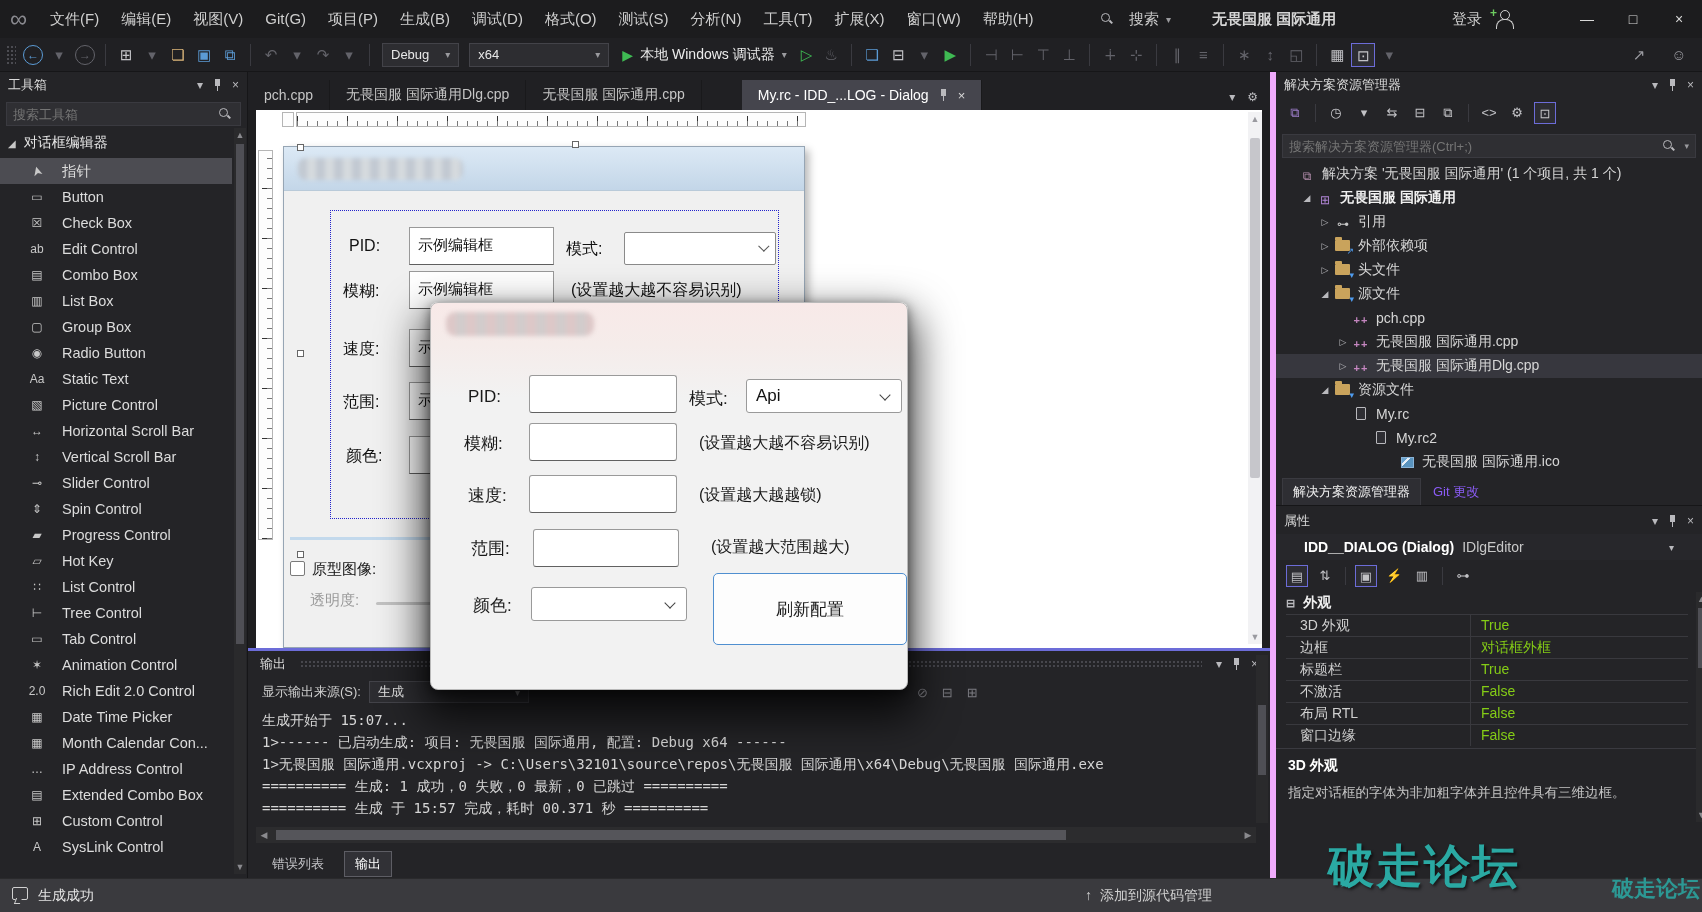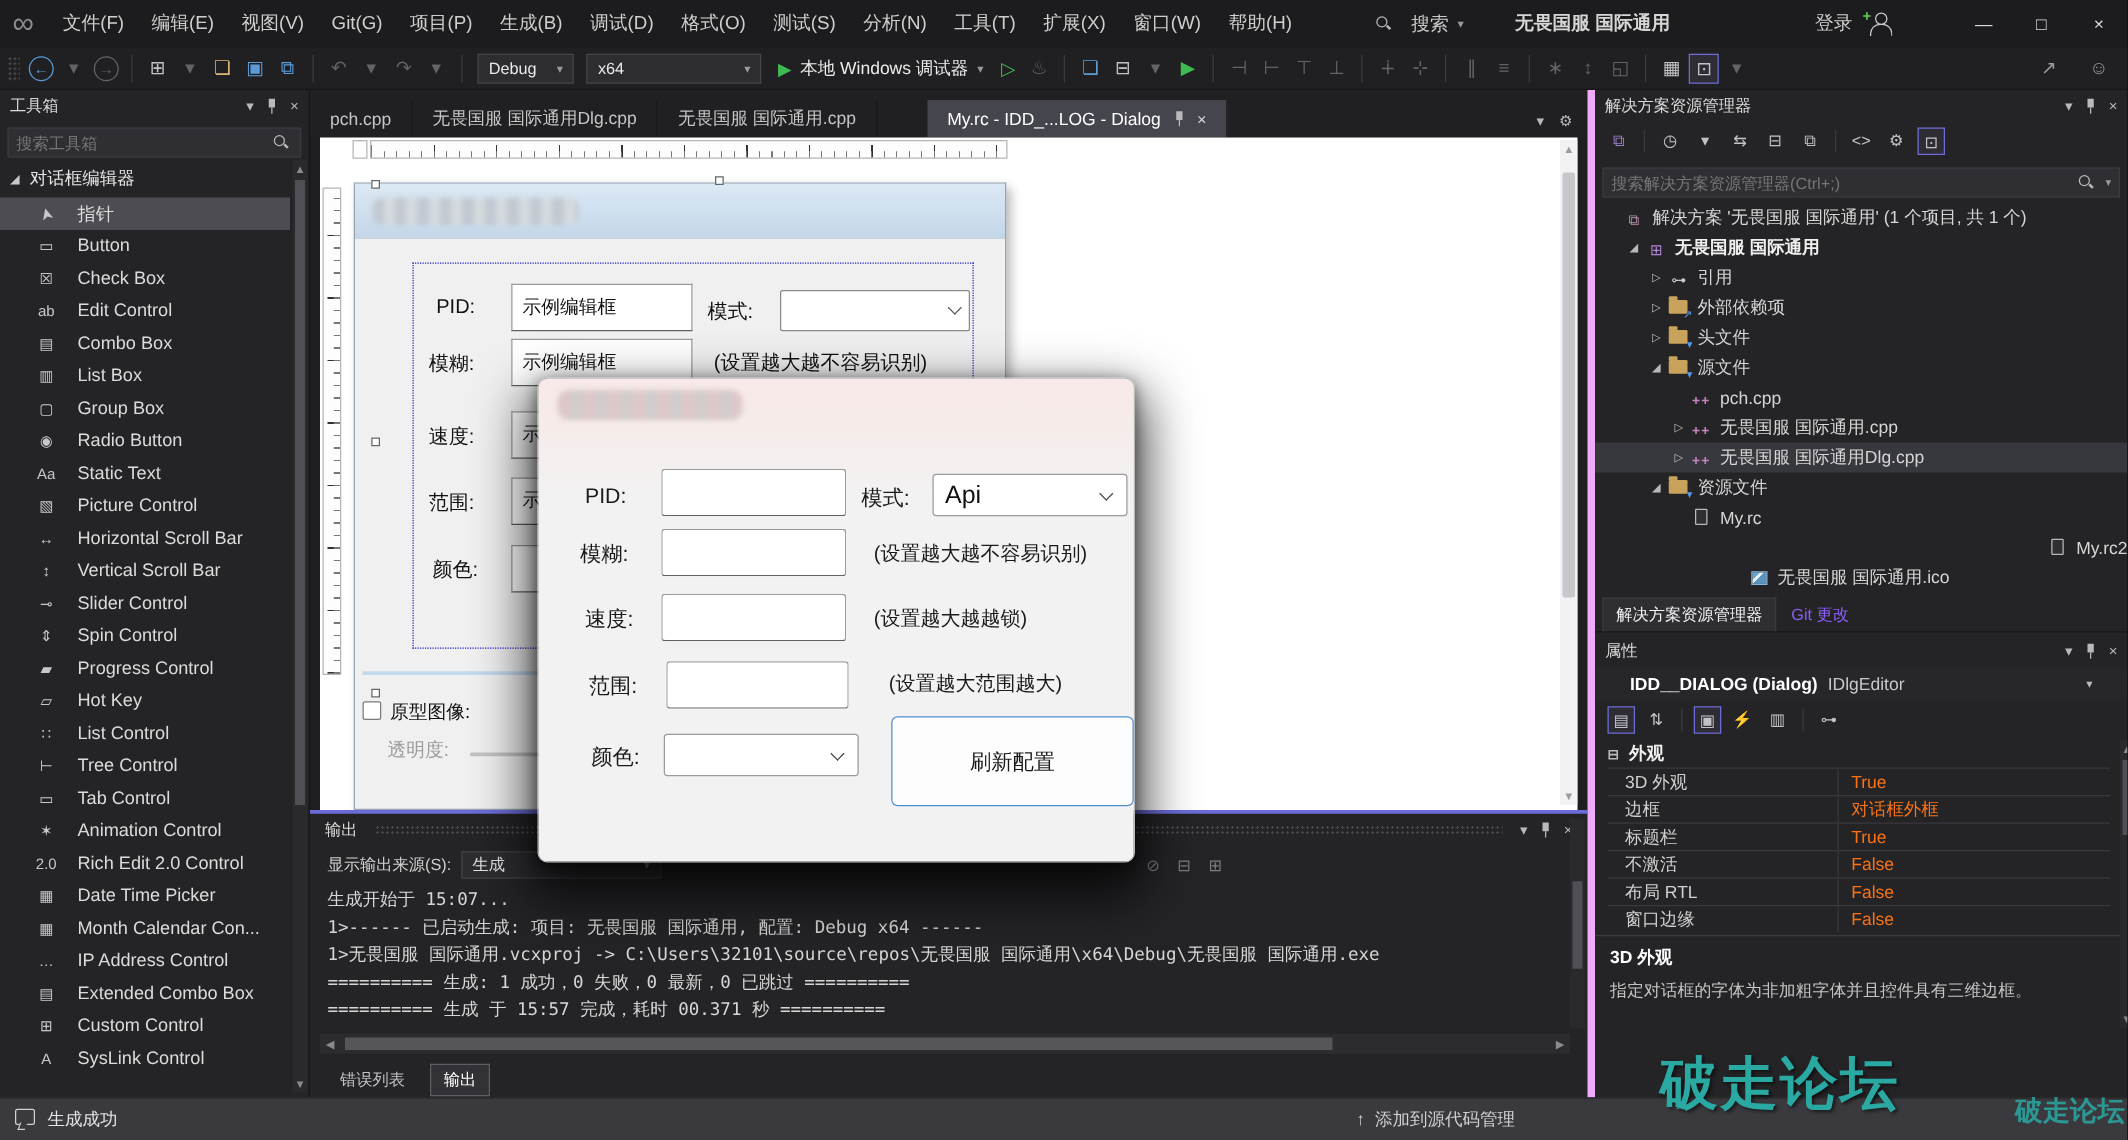--- a/index.html
+++ b/index.html
@@ -146,36 +146,36 @@
   #prop-head { position:absolute; left:0; top:436px; width:100%; }
   #prop-object { position:absolute; left:0; top:462px; width:100%; height:26px; display:flex; align-items:center; padding:0 28px; font-size:14px; color:#c8c8c8; background:#27272b; }
   #prop-object .objname { font-weight:bold; color:#ffffff; margin-right:8px; }
   #prop-object .dd { margin-left:auto; font-size:10px; color:#b9b9bd; }
   #prop-toolbar { position:absolute; left:0; top:490px; width:100%; height:28px; display:flex; align-items:center; gap:6px; padding:0 10px; }
   #prop-grid { position:absolute; left:10px; top:520px; width:402px; font-size:14px; }
   .prop-cat { height:22px; display:flex; align-items:center; gap:8px; font-weight:bold; color:#f0f0f0; }
   .prop-cat .pm { font-size:11px; color:#b9b9bd; }
   .prop-row { height:22px; display:flex; border-top:1px solid #39393e; }
   .prop-name { width:185px; padding-left:14px; color:#d0d0d0; line-height:21px; border-right:1px solid #39393e; }
-  .prop-value { flex:1; padding-left:10px; color:#f97316; line-height:21px; }
+  .prop-value { flex:1; padding-left:10px; color:#84cc16; line-height:21px; }
   #prop-desc { position:absolute; left:0; top:676px; width:100%; border-top:1px solid #3a3a40; padding:8px 12px; }
   #prop-desc .dtitle { font-size:14px; font-weight:bold; color:#ffffff; margin-bottom:8px; }
   #prop-desc .dtext { font-size:13.5px; color:#c4c4c4; line-height:19px; }
 
   
   #fdialog { position:absolute; left:430px; top:302px; width:478px; height:388px; z-index:60;
     background:linear-gradient(180deg,#f8e9e8 0px,#f5ecea 42px,#f2f2f2 95px);
     border:1px solid #b9b9b9; border-radius:8px;
     box-shadow:0 20px 42px 8px rgba(0,0,0,.72), 0 3px 12px rgba(0,0,0,.5); }
   .censor-pink { position:absolute; left:15px; top:9px; width:148px; height:24px; border-radius:9px;
     background:repeating-linear-gradient(90deg,#ddc8c8 0 10px,#d2cccc 10px 20px); filter:blur(2px); }
   .f-label { position:absolute; font-size:17px; color:#1a1a1a; white-space:nowrap; }
   .f-note { position: absolute; font-size:16px; color:#1a1a1a; white-space:nowrap; }
   .f-edit { position:absolute; width:148px; height:38px; background:#ffffff; border:1px solid #9a9a9a; border-bottom-color:#616161; border-radius:3px; }
-  .f-combo { position:absolute; background:#ffffff; border:1px solid #9a9a9a; border-radius:3px; font-size:20px; color:#111; line-height:32px; padding-left:9px; }
+  .f-combo { position:absolute; background:#ffffff; border:1px solid #9a9a9a; border-radius:3px; font-size:17px; color:#111; line-height:32px; padding-left:9px; }
   .f-combo::after { content:""; position:absolute; right:12px; top:11px; width:7px; height:7px; border-right:1.5px solid #444; border-bottom:1.5px solid #444; transform:rotate(45deg); }
   #refresh-btn { position:absolute; left:282px; top:270px; width:194px; height:72px; background:#fdfdfd; border:1px solid #4f8fd0; border-radius:5px; font-size:17px; color:#1a1a1a; display:flex; align-items:center; justify-content:center; }
 
   
   #statusbar { position:absolute; left:0; top:878px; width:1702px; height:34px; background:#3a3a3e; border-top:1px solid #2a2a2c; }
   .bubble-icon { position:absolute; left:12px; top:8px; width:16px; height:13px; border:1.5px solid #d0d0d0; border-radius:2px; }
   .bubble-icon::after { content:""; position:absolute; left:2px; bottom:-5px; width:5px; height:5px; background:#3a3a3e; border-left:1.5px solid #d0d0d0; border-bottom:1.5px solid #d0d0d0; transform:skewX(-20deg); }
   #status-msg { position:absolute; left:38px; top:8px; font-size:14px; color:#e4e4e4; }
   #status-right { position:absolute; left:1085px; top:8px; font-size:14px; color:#d0d0d0; display:flex; gap:8px; }
   #watermark { position:absolute; left:1328px; top:836px; z-index:100; font-size:46px; font-weight:bold; color:#2aa9a3; text-shadow:2px 2px 3px rgba(0,0,0,.55); letter-spacing:2px; white-space:nowrap; }
@@ -623,21 +623,21 @@
             <span class="t-folder"></span>
             <span class="t-badge">▾</span>
           </span>
           <span>资源文件</span>
         </div>
         <div class="tree-row" style="padding-left: 60px;">
           <span class="chev"></span>
           <span class="t-ico"><span class="t-doc"></span></span>
           <span>My.rc</span>
         </div>
-        <div class="tree-row" style="padding-left: 60px; justify-content: flex-end;">
+        <div class="tree-row" style="padding-left: 80px;">
           <span class="chev"></span>
           <span class="t-ico"><span class="t-doc"></span></span>
           <span>My.rc2</span>
         </div>
         <div class="tree-row" style="padding-left: 60px; margin-left: 46px;">
           <span class="chev"></span>
           <span class="t-ico"><span class="t-img"></span></span>
           <span>无畏国服 国际通用.ico</span>
         </div>
       </div>

